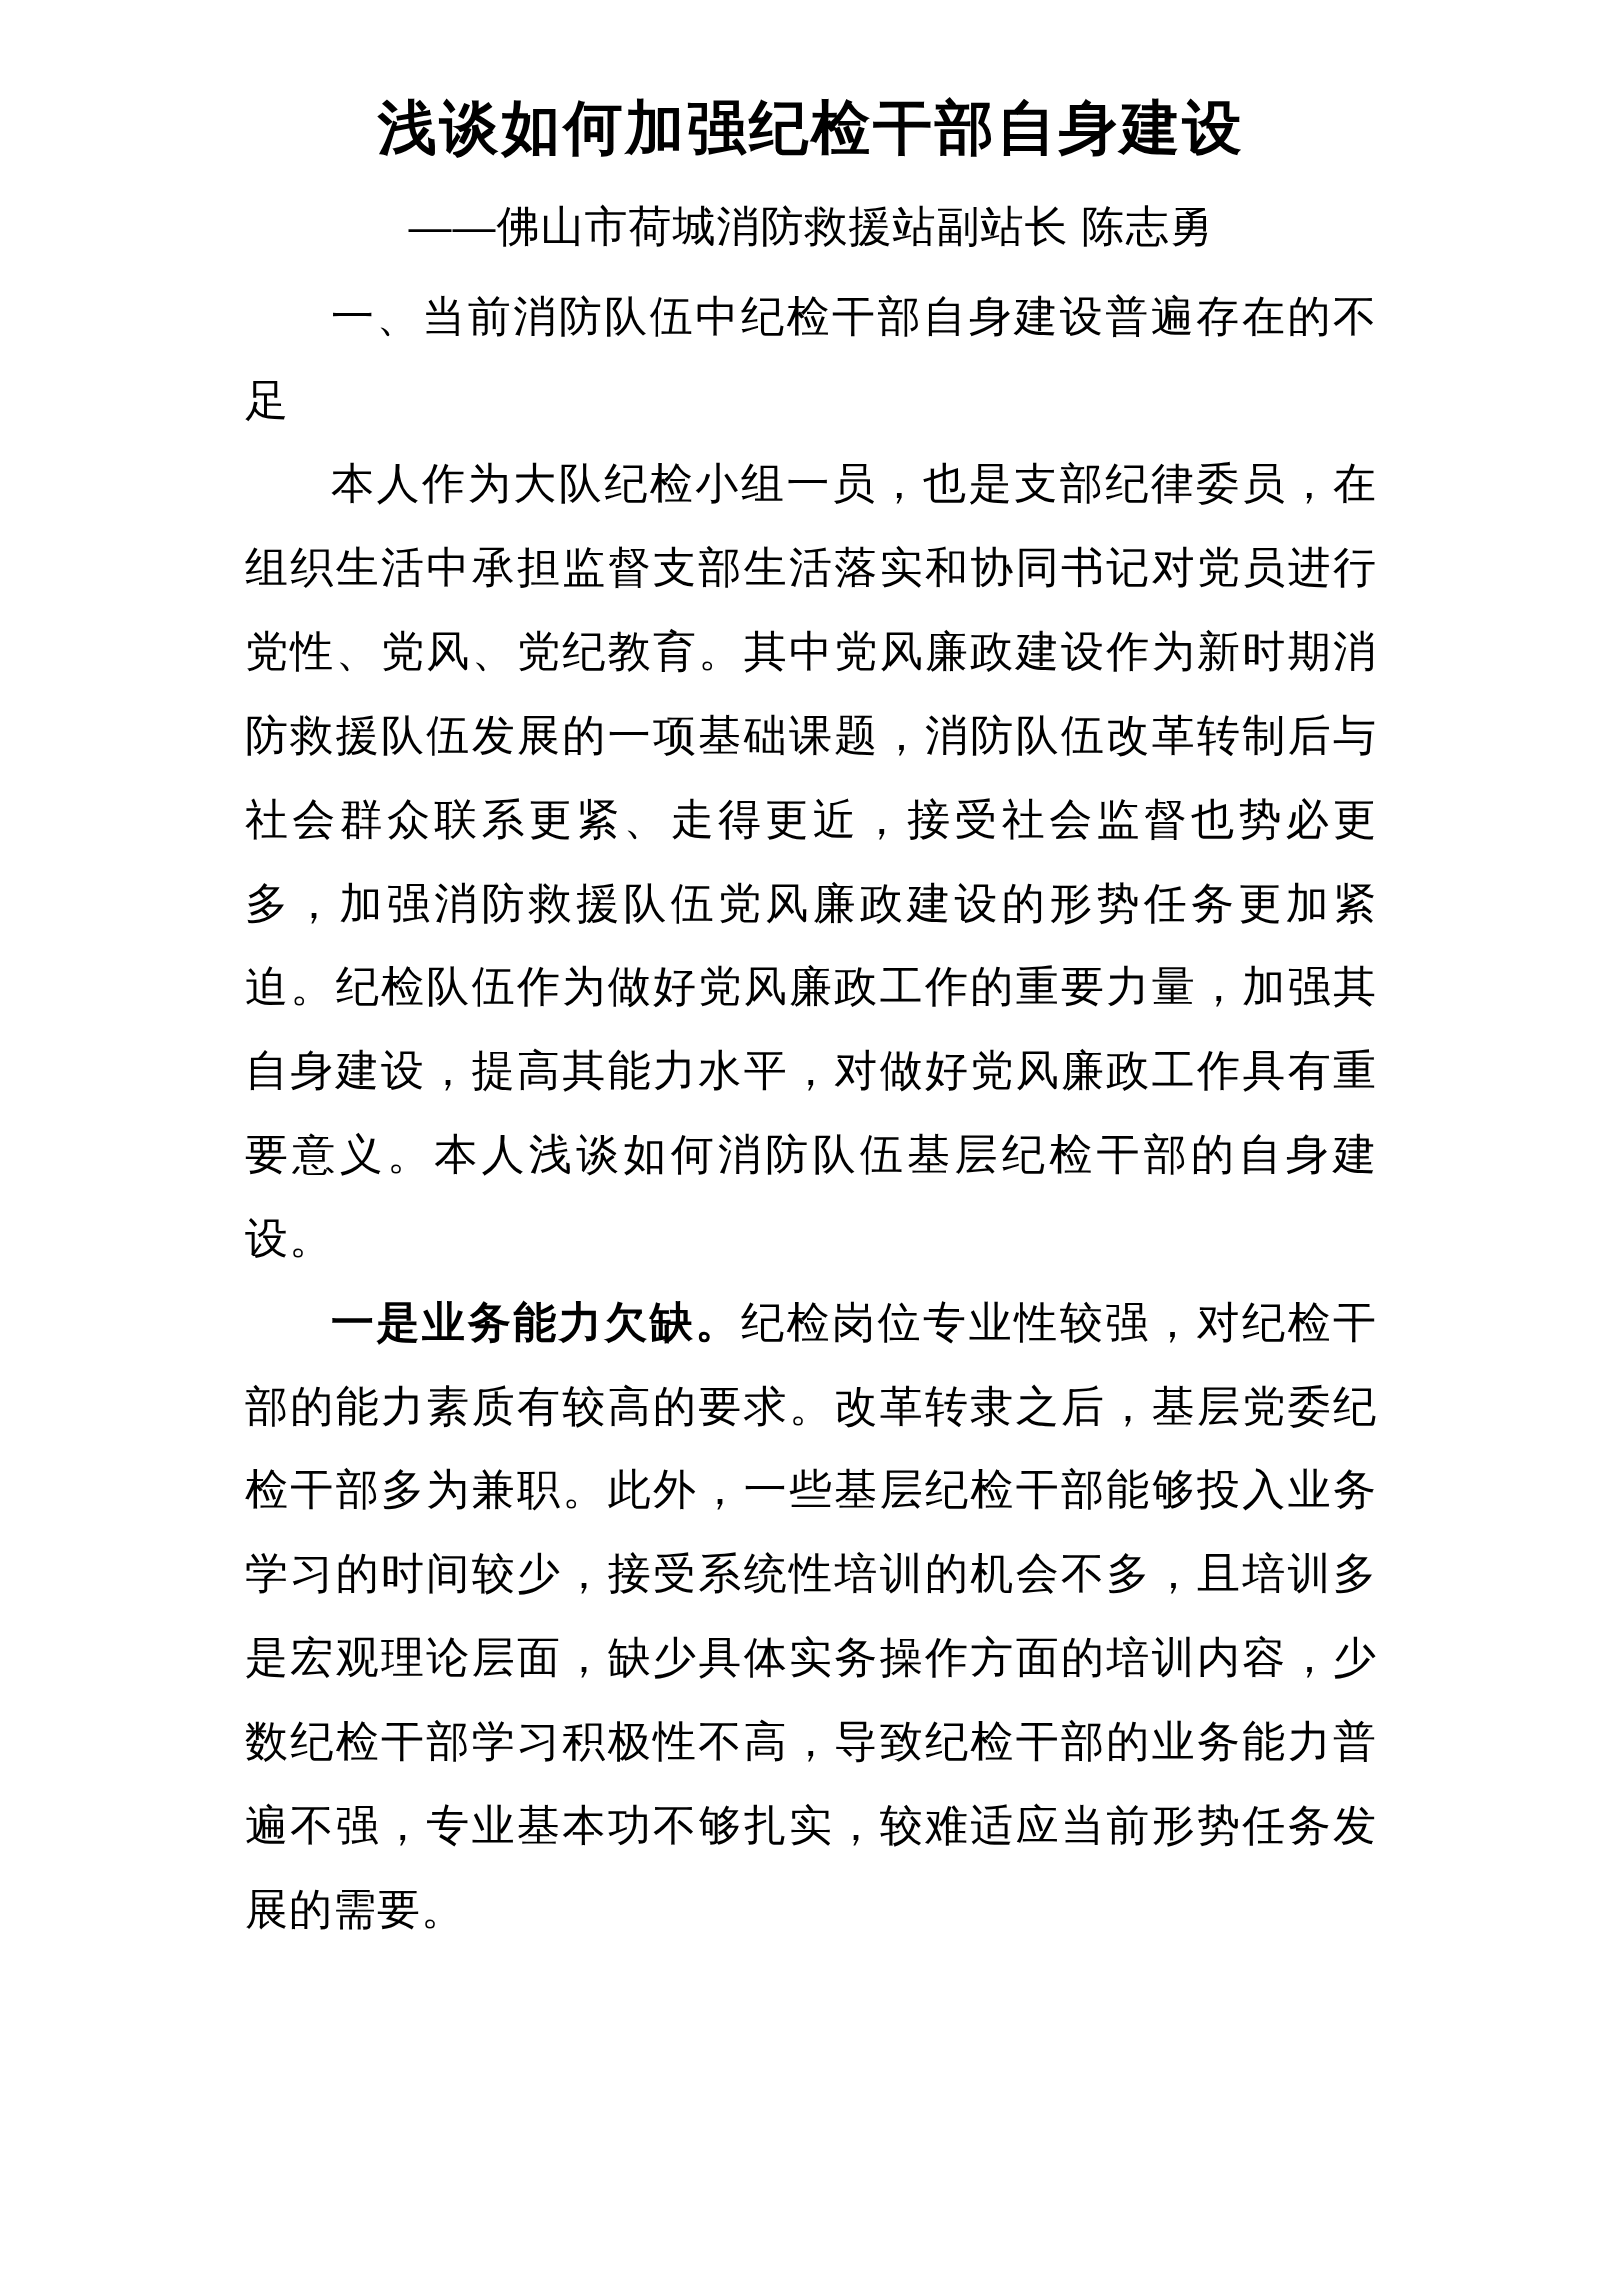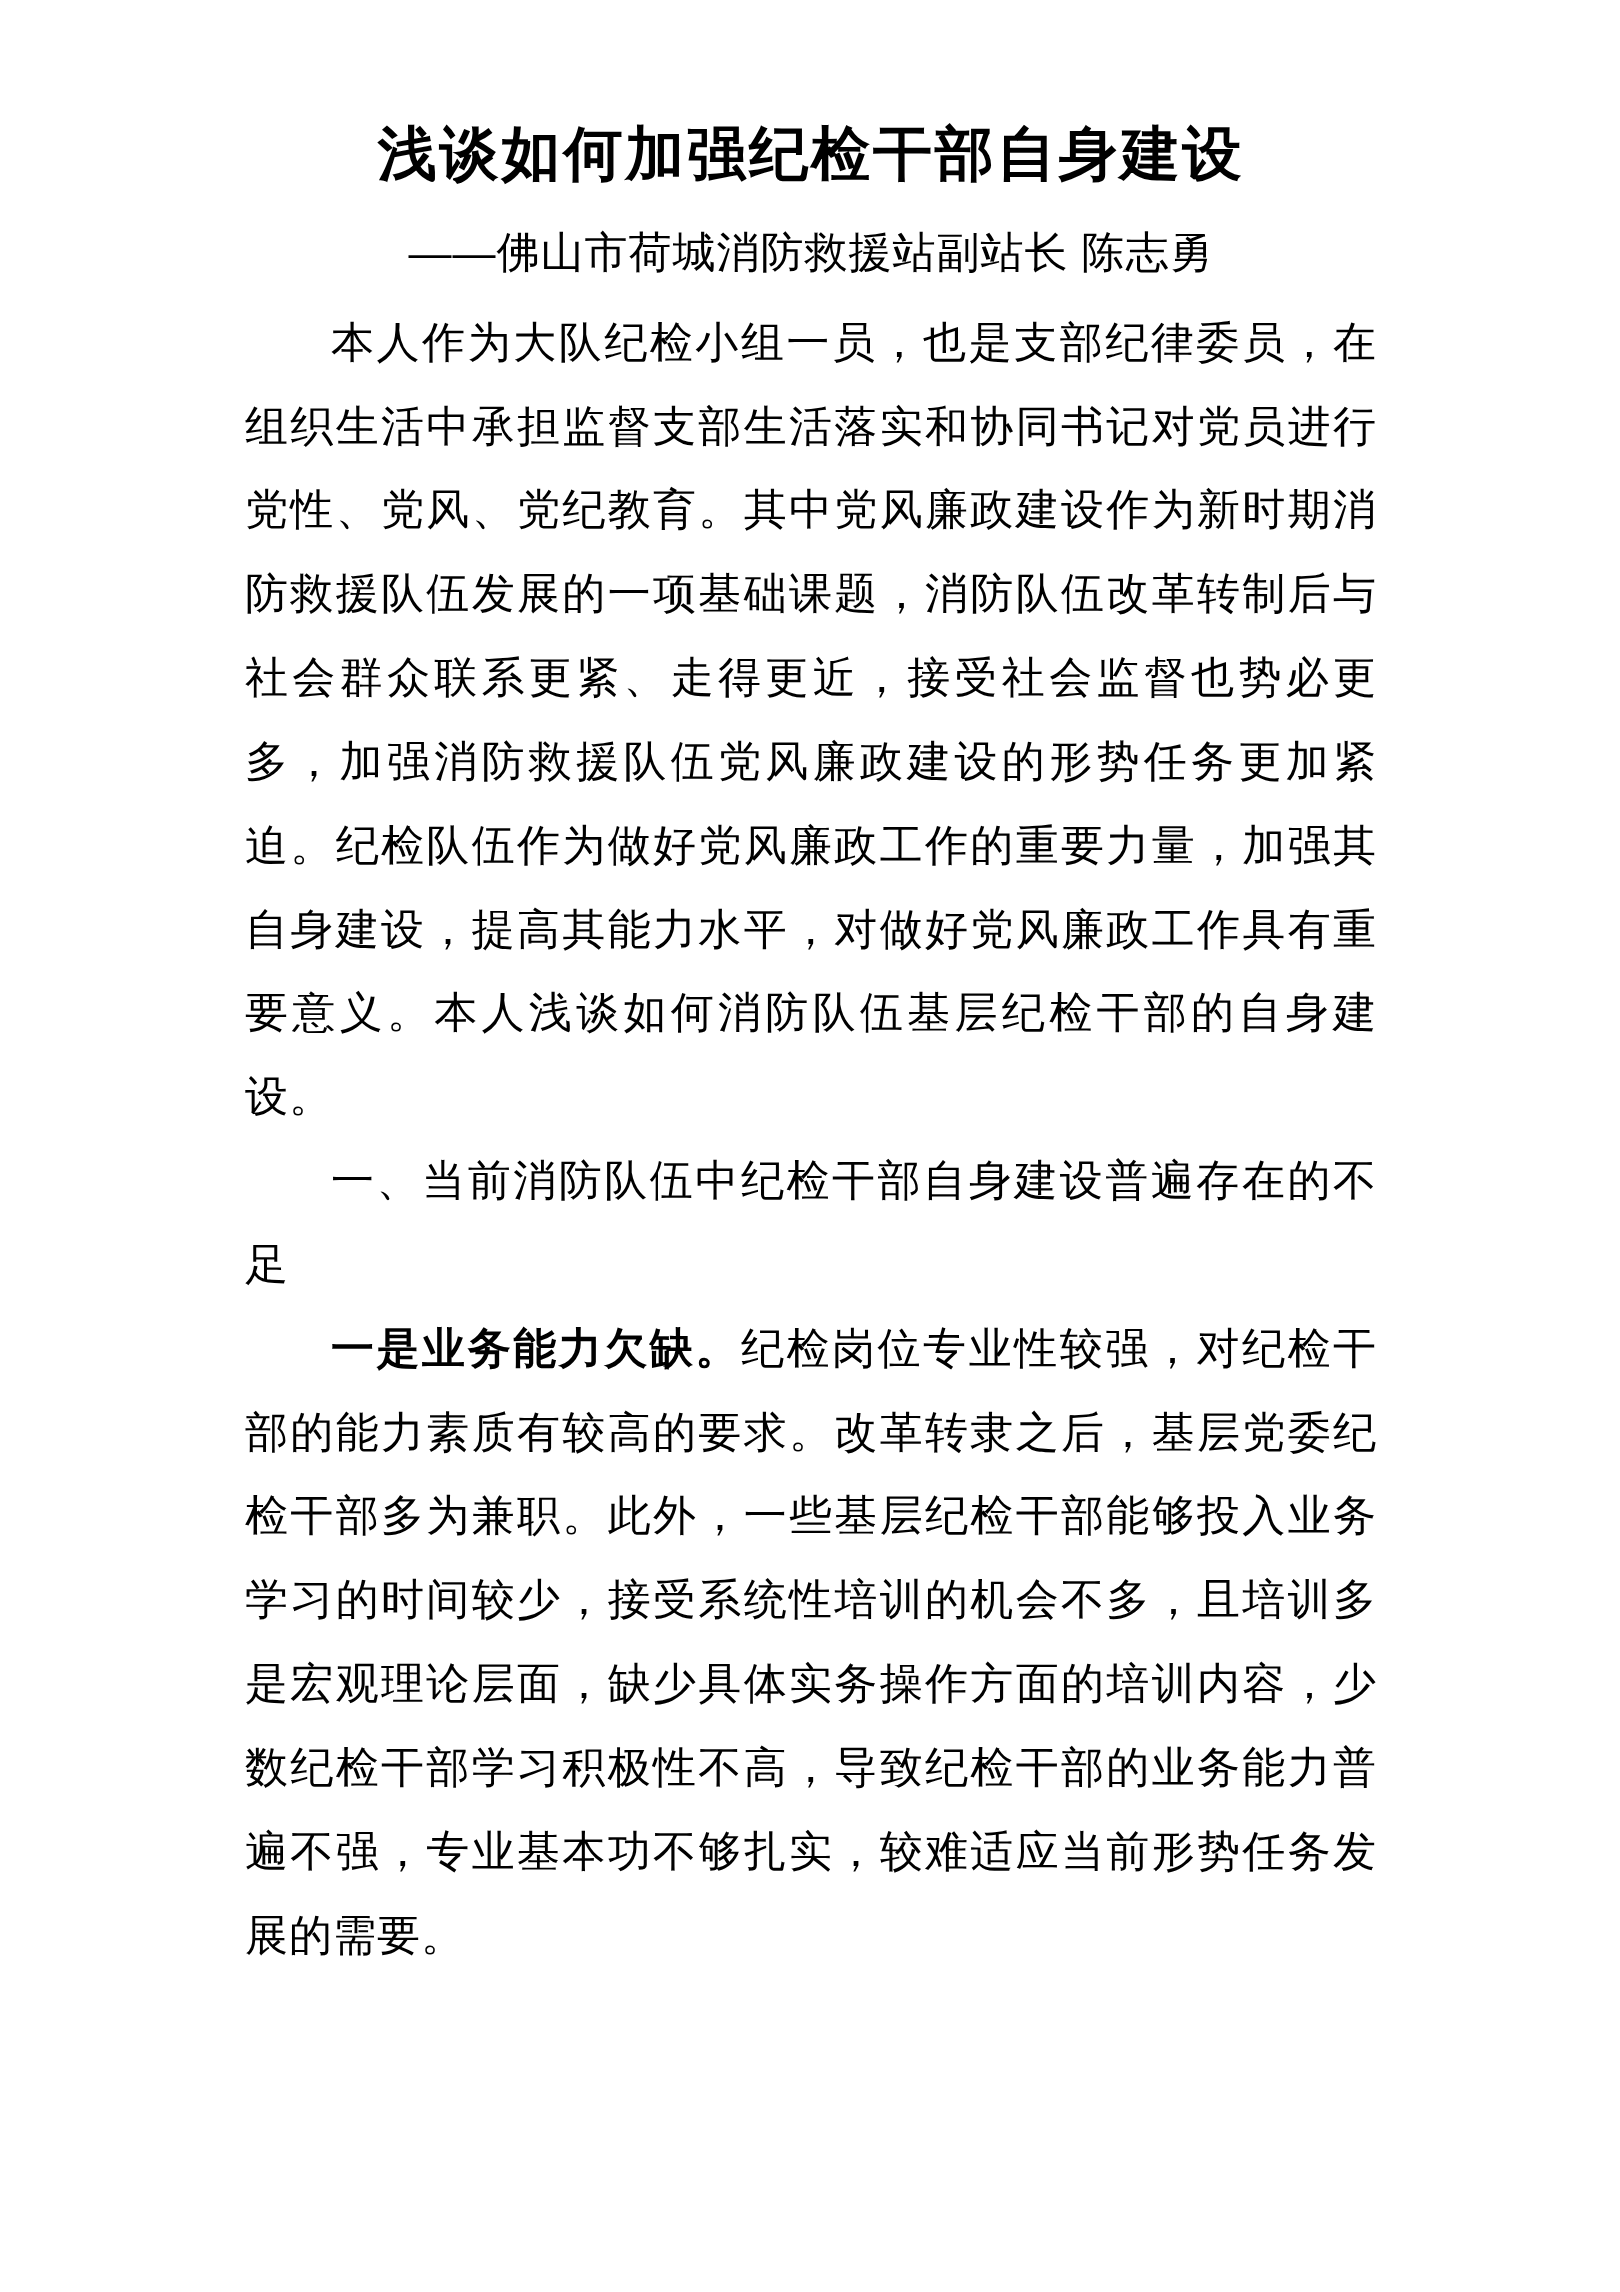--- a/index.html
+++ b/index.html
@@ -7,21 +7,21 @@
     padding: 0;
     background: #ffffff;
   }
   .page {
     position: relative;
     width: 1620px;
     height: 2293px;
     margin: 0 auto;
     background: #ffffff;
     box-sizing: border-box;
-    padding: 116px 243px 0 245px;
+    padding: 90px 243px 0 245px;
     font-family: "Liberation Sans", "DejaVu Sans", sans-serif;
     color: #000000;
     overflow: hidden;
   }
   .doc-title {
     margin: 0 0 25.5px 0;
     text-align: center;
     font-size: 59px;
     font-weight: 600;
     letter-spacing: 2.9px;
@@ -53,18 +53,18 @@
 </style>
 </head>
 <body>
 
 <div class="page">
   <h1 class="doc-title">浅谈如何加强纪检干部自身建设</h1>
 
   <p class="byline">——佛山市荷城消防救援站副站长 陈志勇</p>
 
   <div class="paragraphs">
+      <p class="para">一、当前消防队伍中纪检干部自身建设普遍存在的不足</p>
       <p class="para">本人作为大队纪检小组一员，也是支部纪律委员，在组织生活中承担监督支部生活落实和协同书记对党员进行党性、党风、党纪教育。其中党风廉政建设作为新时期消防救援队伍发展的一项基础课题，消防队伍改革转制后与社会群众联系更紧、走得更近，接受社会监督也势必更多，加强消防救援队伍党风廉政建设的形势任务更加紧迫。纪检队伍作为做好党风廉政工作的重要力量，加强其自身建设，提高其能力水平，对做好党风廉政工作具有重要意义。本人浅谈如何消防队伍基层纪检干部的自身建设。</p>
-      <p class="para">一、当前消防队伍中纪检干部自身建设普遍存在的不足</p>
       <p class="para"><strong>一是业务能力欠缺。</strong>纪检岗位专业性较强，对纪检干部的能力素质有较高的要求。改革转隶之后，基层党委纪检干部多为兼职。此外，一些基层纪检干部能够投入业务学习的时间较少，接受系统性培训的机会不多，且培训多是宏观理论层面，缺少具体实务操作方面的培训内容，少数纪检干部学习积极性不高，导致纪检干部的业务能力普遍不强，专业基本功不够扎实，较难适应当前形势任务发展的需要。</p>
     </div>
 </div>
 
 
 </body></html>

